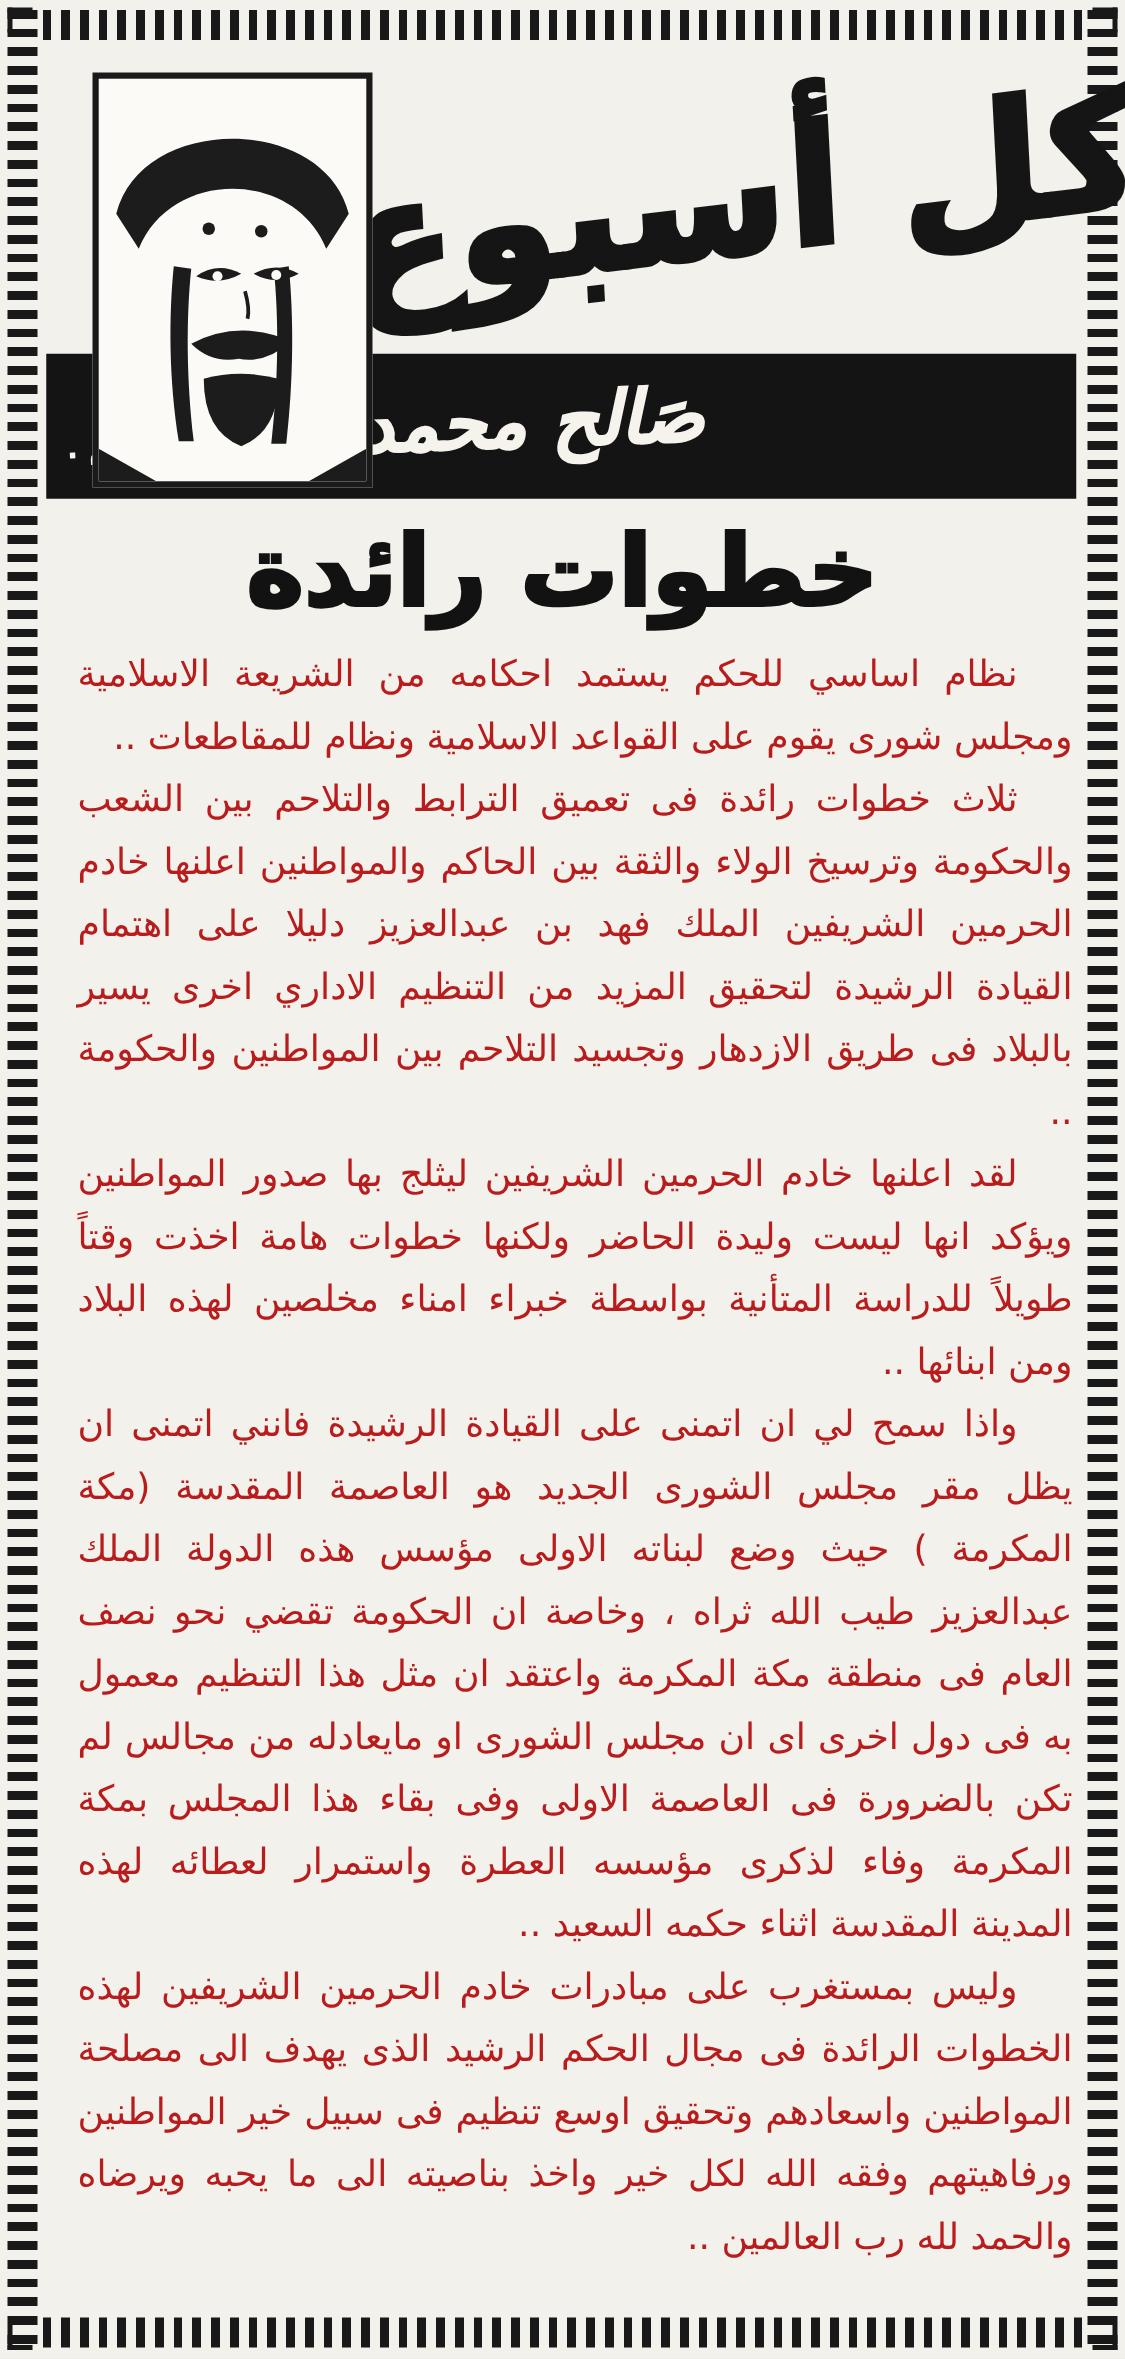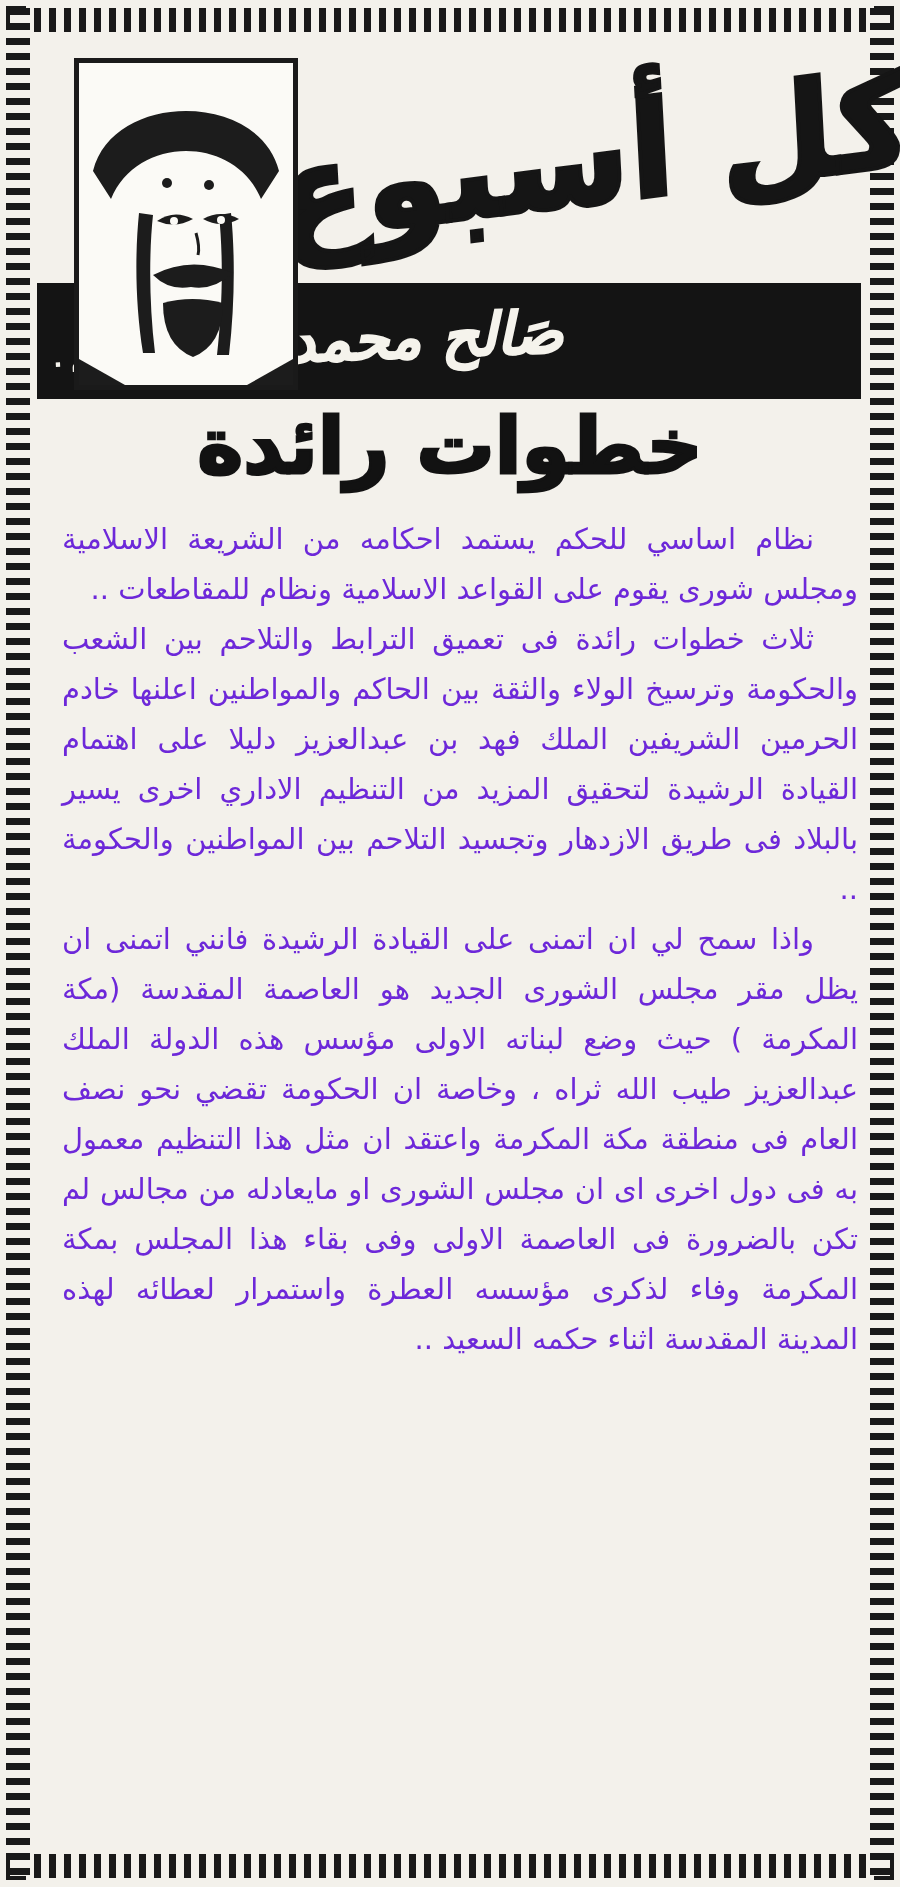--- a/index.html
+++ b/index.html
@@ -60,31 +60,31 @@
   }
   .photo{
     position:absolute;left:74px;top:58px;width:214px;height:322px;
     background:#fbfaf6;border:5px solid #1a1a1a;z-index:3;
   }
   .photo svg{display:block;width:100%;height:100%;}
 
   
   .headline{
     position:absolute;top:404px;left:0;right:0;
-    margin:0;text-align:center;
+    margin:12px;text-align:center;
     font-size:78px;font-weight:bold;line-height:1.1;
     -webkit-text-stroke:3px #121212;color:#121212;
     letter-spacing:2px;
   }
 
   
   .body-text{
     position:absolute;top:514px;left:62px;width:796px;
     direction:rtl;text-align:justify;
-    font-size:29px;line-height:50px;color:#6d28d9;
+    font-size:29px;line-height:50px;color:#b91c1c;
     font-weight:500;
   }
   .body-text p{margin:0;text-indent:44px;}
 </style>
 </head>
 <body>
 
 <div class="page">
 
   <div class="b-top"></div>
@@ -136,16 +136,18 @@
         <path d="M214,296 L168,322 L214,322 Z" fill="#1c1c1c"></path>
       </svg>
     </div>
   </header>
 
   <h1 class="headline">خطوات رائدة</h1>
 
   <div class="body-text">
     <p>نظام اساسي للحكم يستمد احكامه من الشريعة الاسلامية ومجلس شورى يقوم على القواعد الاسلامية ونظام للمقاطعات ..</p>
     <p>ثلاث خطوات رائدة فى تعميق الترابط والتلاحم بين الشعب والحكومة وترسيخ الولاء والثقة بين الحاكم والمواطنين اعلنها خادم الحرمين الشريفين الملك فهد بن عبدالعزيز دليلا على اهتمام القيادة الرشيدة لتحقيق المزيد من التنظيم الاداري اخرى يسير بالبلاد فى طريق الازدهار وتجسيد التلاحم بين المواطنين والحكومة ..</p>
+    <p>لقد اعلنها خادم الحرمين الشريفين ليثلج بها صدور المواطنين ويؤكد انها ليست وليدة الحاضر ولكنها خطوات هامة اخذت وقتاً طويلاً للدراسة المتأنية بواسطة خبراء امناء مخلصين لهذه البلاد ومن ابنائها ..</p>
     <p>واذا سمح لي ان اتمنى على القيادة الرشيدة فانني اتمنى ان يظل مقر مجلس الشورى الجديد هو العاصمة المقدسة (مكة المكرمة ) حيث وضع لبناته الاولى مؤسس هذه الدولة الملك عبدالعزيز طيب الله ثراه ، وخاصة ان الحكومة تقضي نحو نصف العام فى منطقة مكة المكرمة واعتقد ان مثل هذا التنظيم معمول به فى دول اخرى اى ان مجلس الشورى او مايعادله من مجالس لم تكن بالضرورة فى العاصمة الاولى وفى بقاء هذا المجلس بمكة المكرمة وفاء لذكرى مؤسسه العطرة واستمرار لعطائه لهذه المدينة المقدسة اثناء حكمه السعيد ..</p>
+    <p>وليس بمستغرب على مبادرات خادم الحرمين الشريفين لهذه الخطوات الرائدة فى مجال الحكم الرشيد الذى يهدف الى مصلحة المواطنين واسعادهم وتحقيق اوسع تنظيم فى سبيل خير المواطنين ورفاهيتهم وفقه الله لكل خير واخذ بناصيته الى ما يحبه ويرضاه والحمد لله رب العالمين ..</p>
   </div>
 
 </div>
 
 </body></html>

